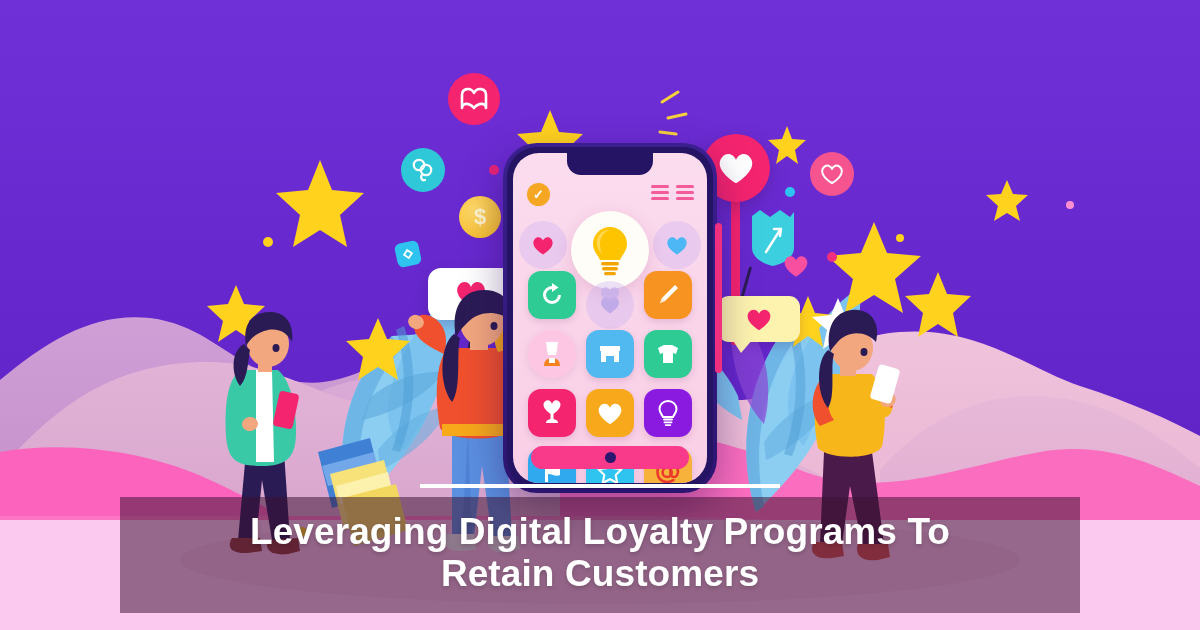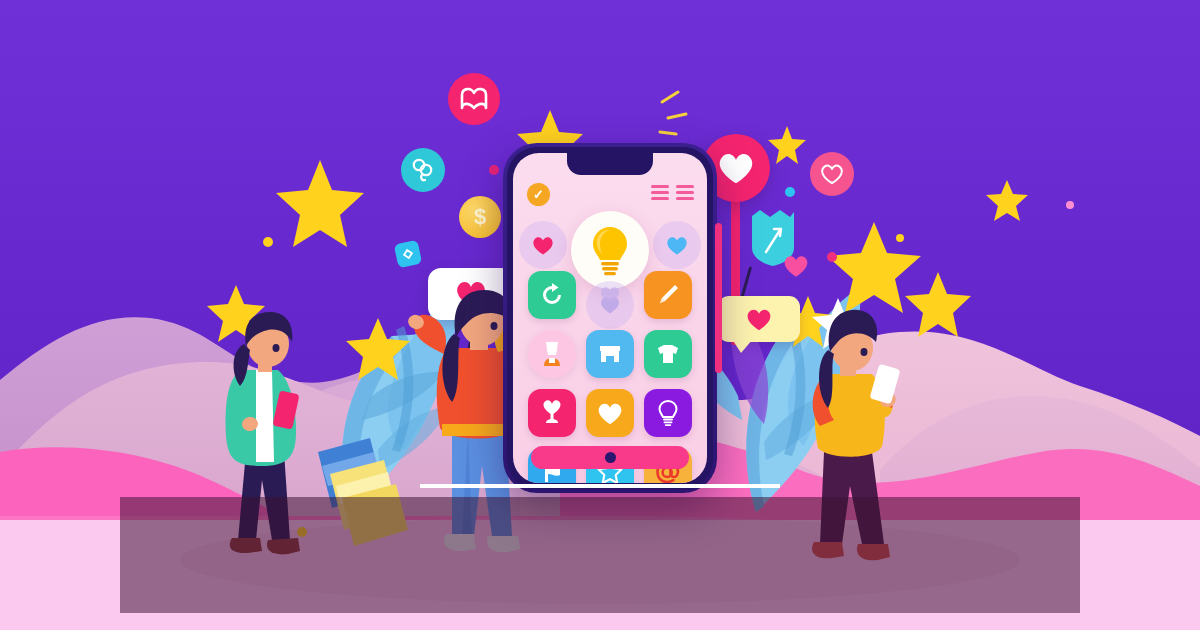--- a/index.html
+++ b/index.html
@@ -574,15 +574,17 @@
 
       <div class="homebar">
         <span class="homedot"></span>
       </div>
     </div>
   </div>
 
   <div id="title-rule"></div>
 
   <div id="title-overlay">
+    <div class="tline">Leveraging Digital Loyalty Programs To</div>
+    <div class="tline">Retain Customers</div>
   </div>
 
 </div>
 
 </body></html>

